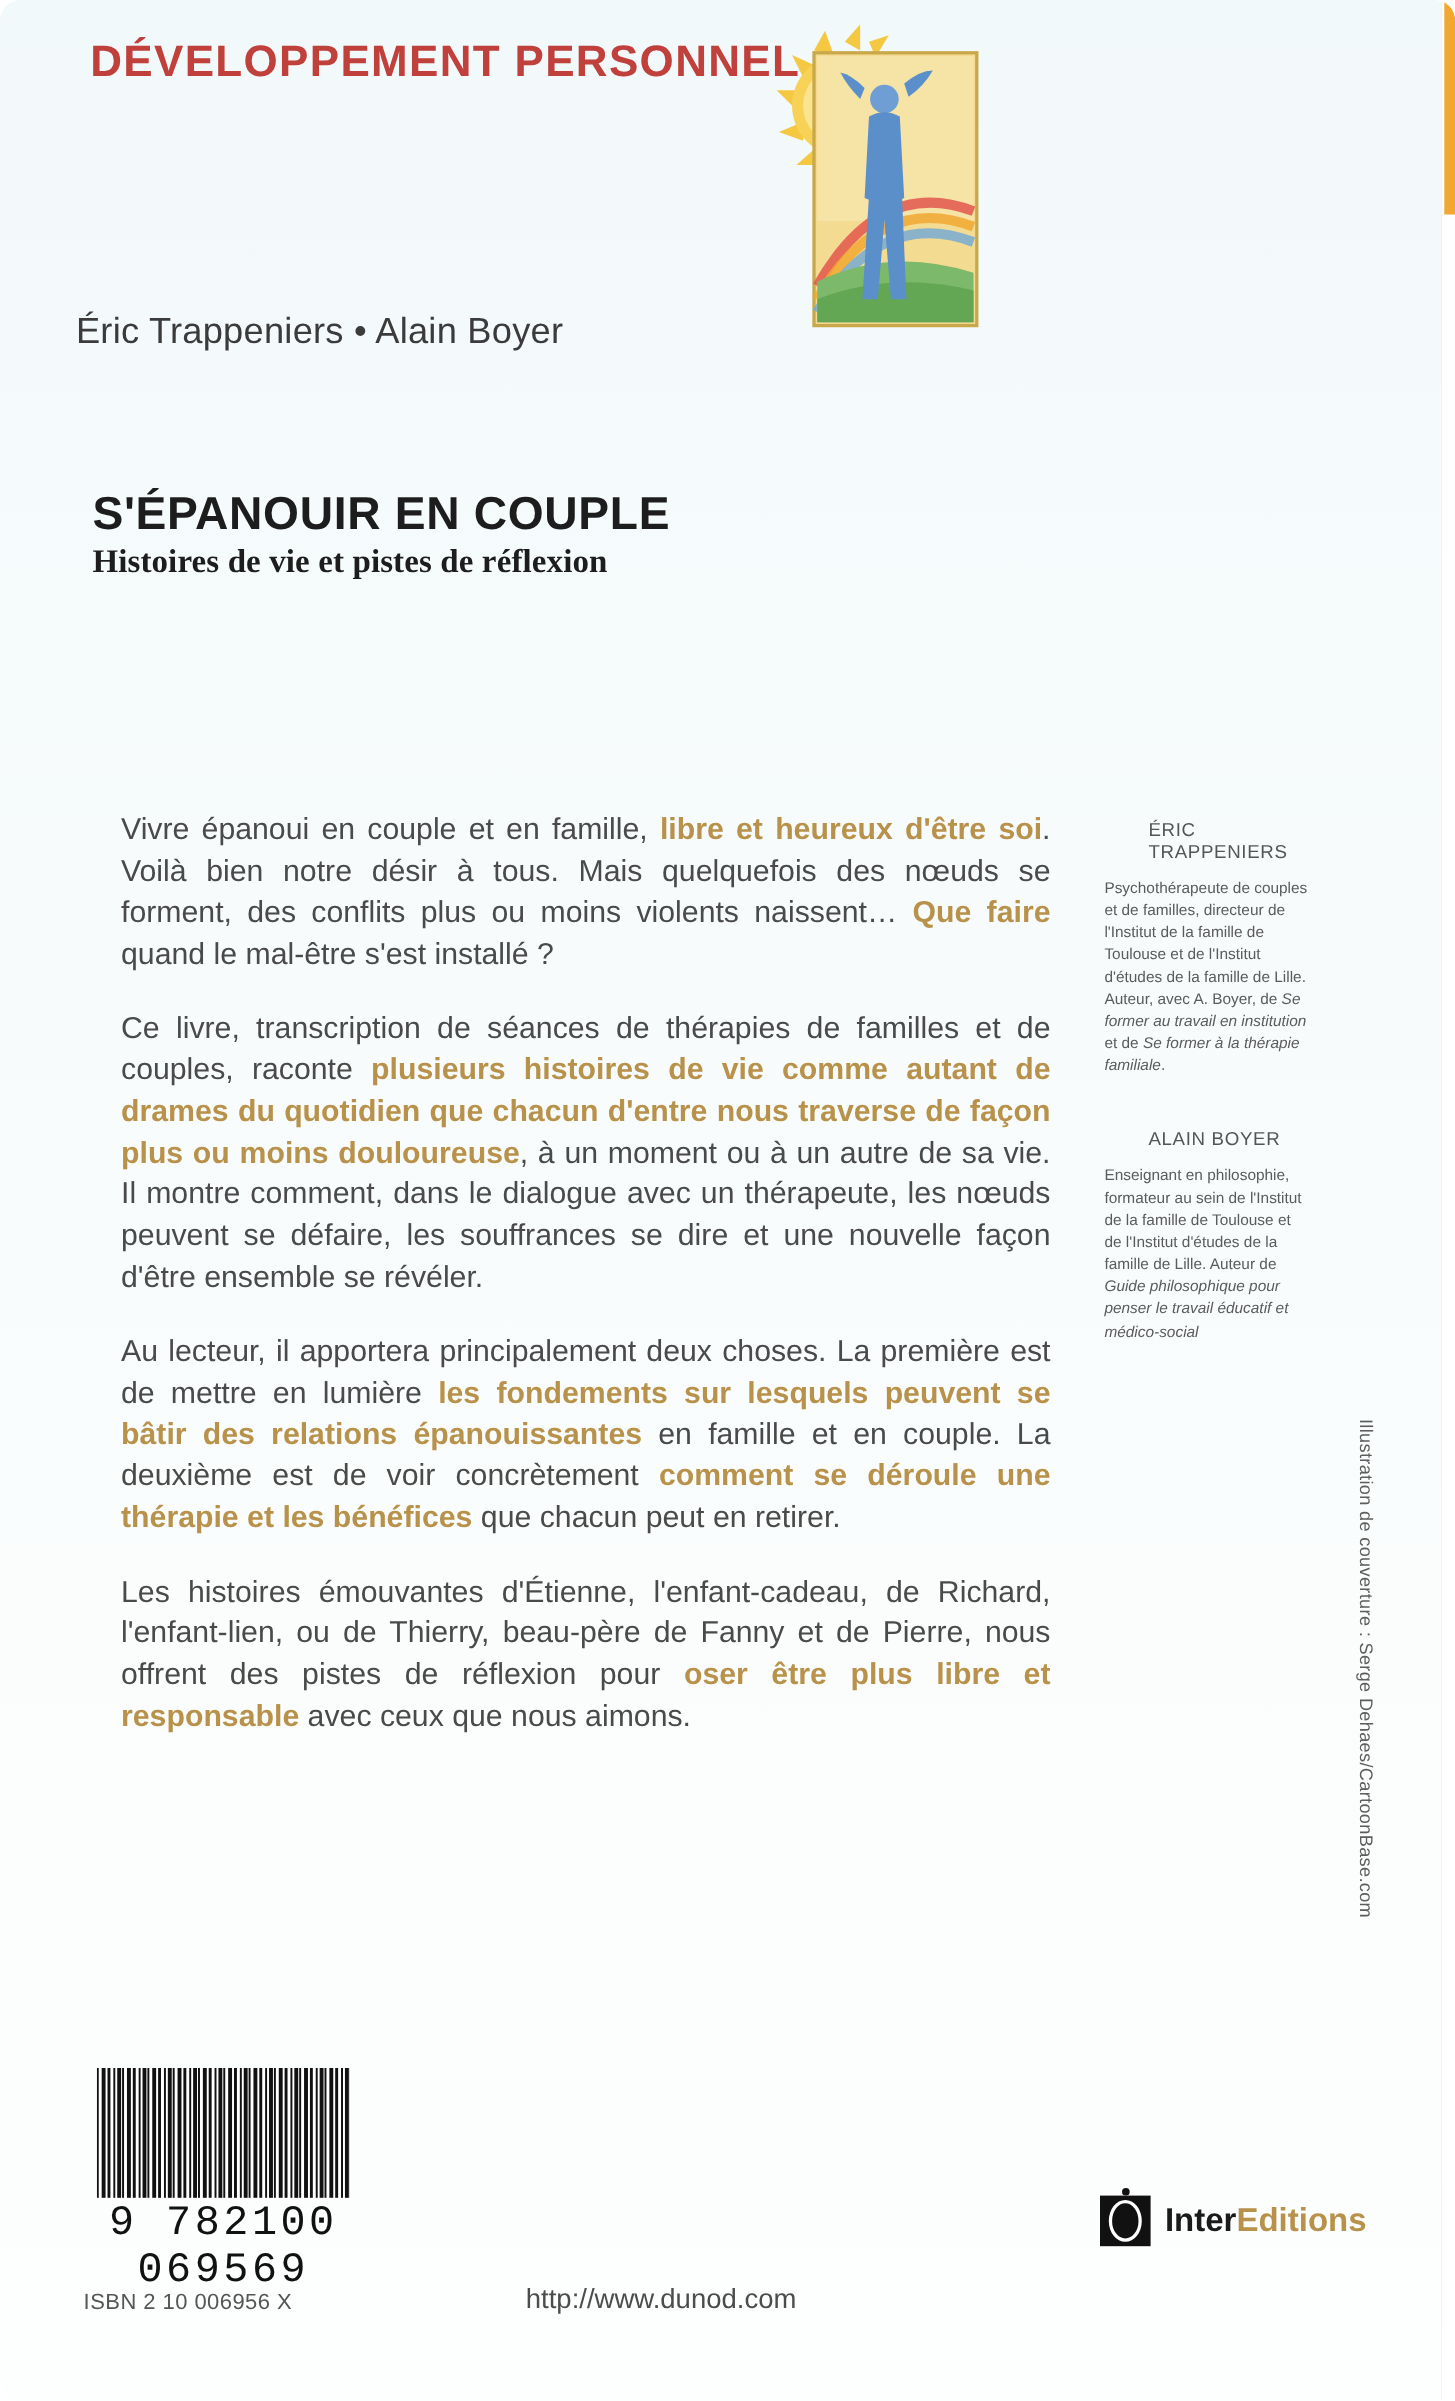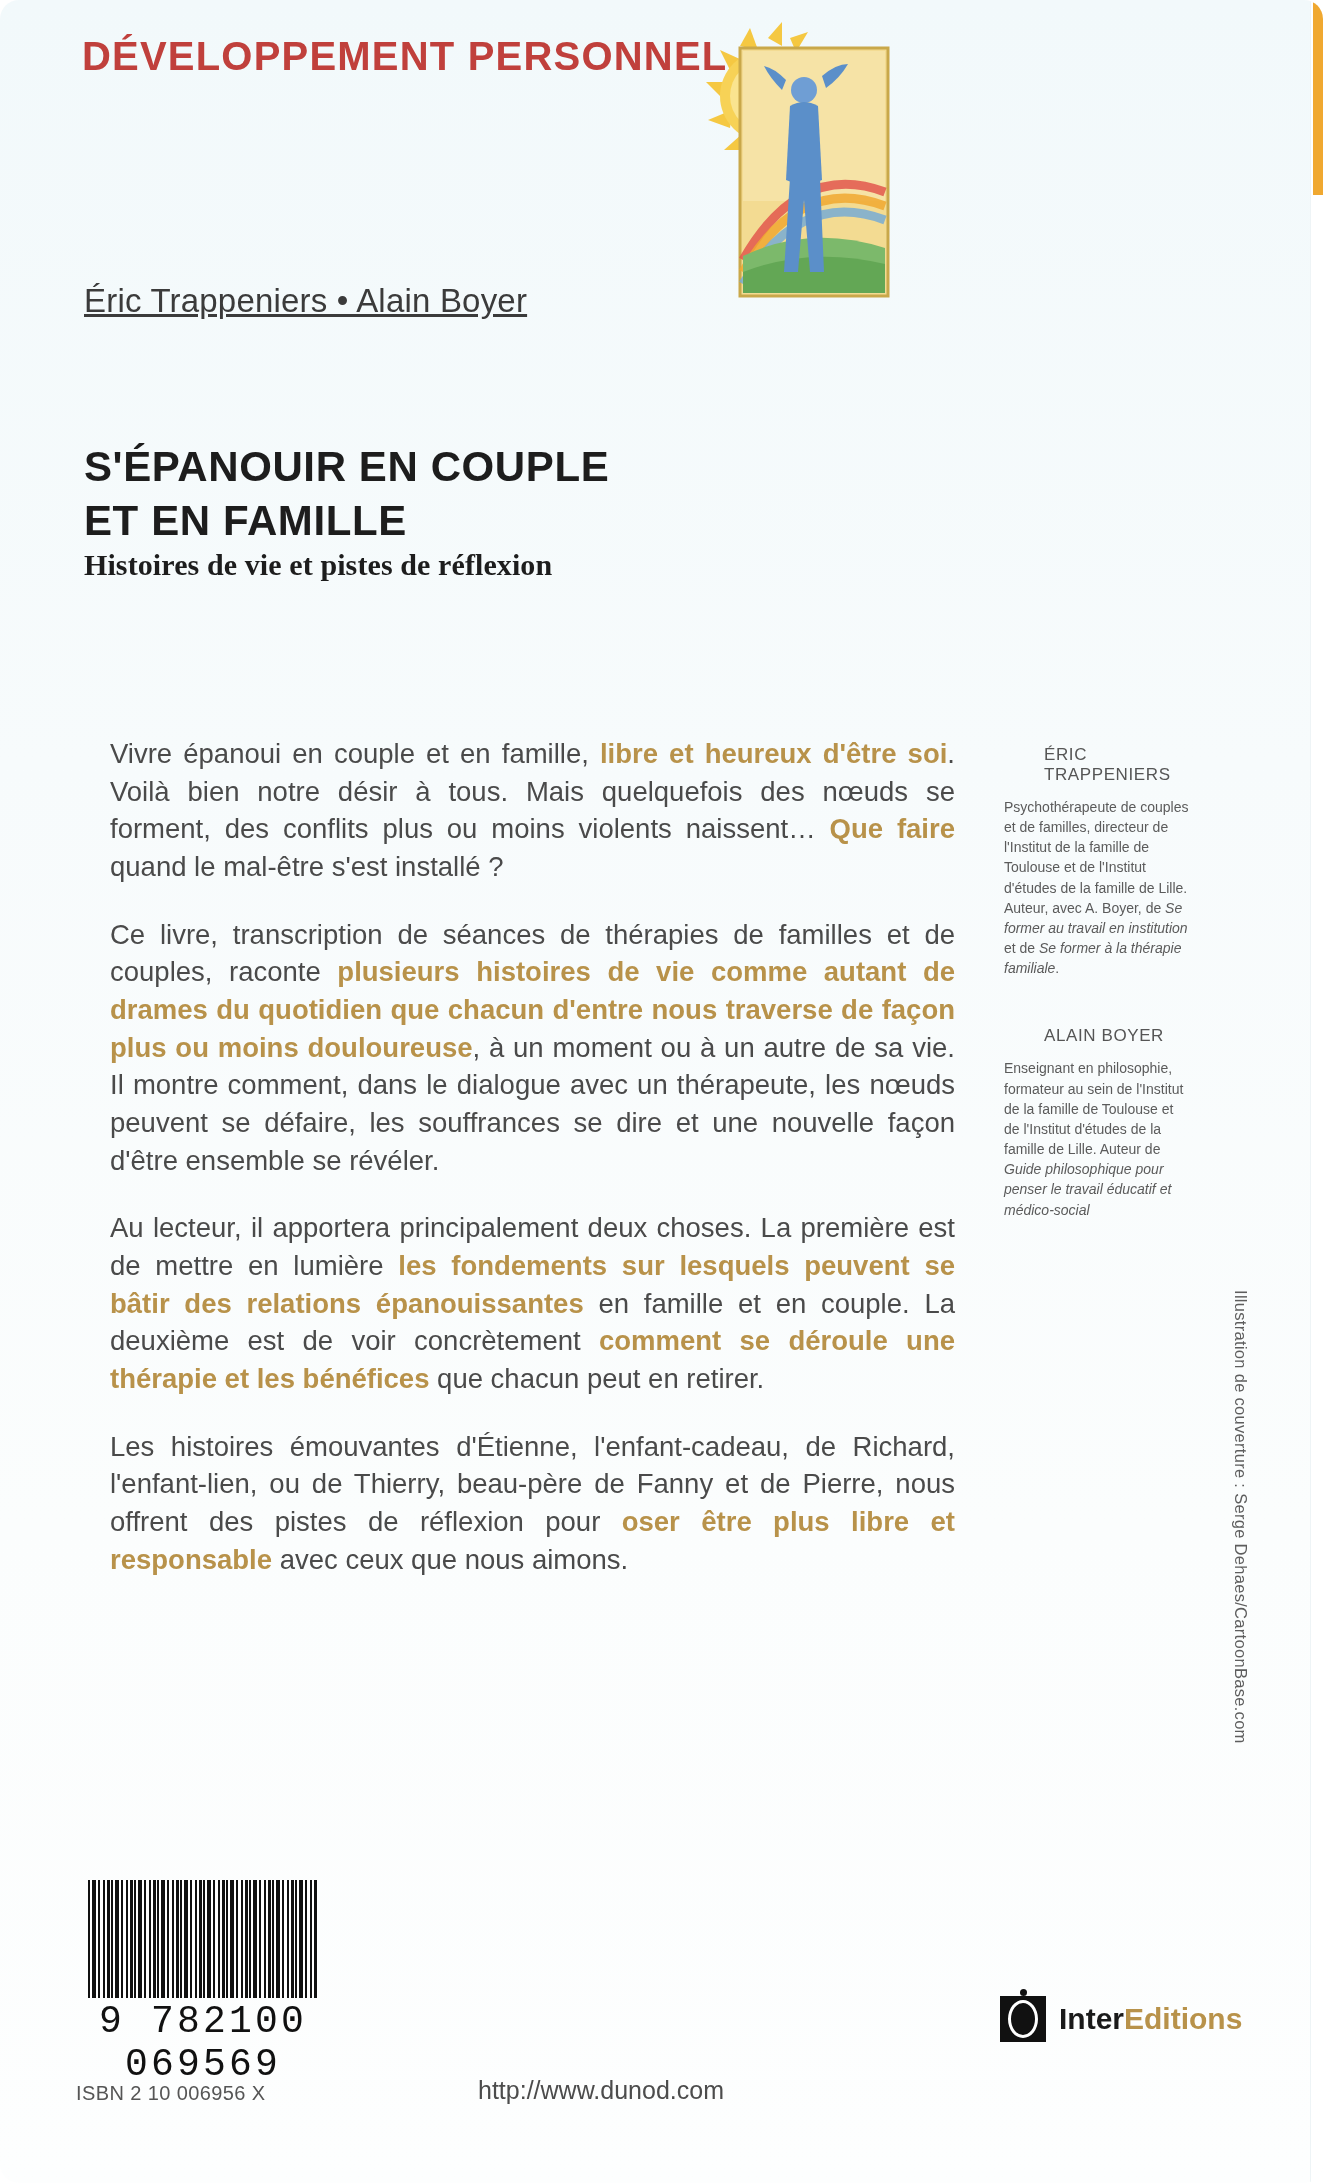--- a/index.html
+++ b/index.html
@@ -58,28 +58,27 @@
     position: absolute;
     left: 690px;
     top: 10px;
     width: 205px;
     height: 300px;
   }
 
   
   .authors {
     position: absolute;
-    left: 84px;
+    left: 69px;
     top: 282px;
     font-size: 33px;
     color: #3b3b3b;
     letter-spacing: 0.2px;
     white-space: nowrap;
     font-family: "Liberation Sans", sans-serif;
-    text-decoration: underline;
   }
 
   
   .title-block {
     position: absolute;
     left: 84px;
     top: 440px;
     width: 780px;
   }
   .title-line {
@@ -299,21 +298,20 @@
         <path d="M100 96 Q114 88 128 96 L132 170 Q114 178 96 170 Z" fill="#5b8fc9"></path>
         <path d="M100 168 L94 262 L108 262 L114 190 L120 262 L134 262 L130 168 Z" fill="#5b8fc9"></path>
       </g>
     </svg>
   </div>
 
   <div class="authors">Éric Trappeniers • Alain Boyer</div>
 
   <div class="title-block">
     <div class="title-line">S'ÉPANOUIR EN COUPLE</div>
-    <div class="title-line">ET EN FAMILLE</div>
     <div class="subtitle">Histoires de vie et pistes de réflexion</div>
   </div>
 
   <div class="body-col">
 
     <p class="para"><span>Vivre épanoui en couple et en famille, </span><span class="hl">libre et heureux d'être soi</span><span>. Voilà bien notre désir à tous. Mais quelquefois des nœuds se forment, des conflits plus ou moins violents naissent… </span><span class="hl">Que faire</span><span> quand le mal-être s'est installé  ?</span></p>
 
     <p class="para"><span>Ce livre, transcription de séances de thérapies de familles et de couples, raconte </span><span class="hl">plusieurs histoires de vie comme autant de drames du quotidien que chacun d'entre nous traverse de façon plus ou moins douloureuse</span><span>, à un moment ou à un autre de sa vie. Il montre comment, dans le dialogue avec un thérapeute, les nœuds peuvent se défaire, les souffrances se dire et une nouvelle façon d'être ensemble se révéler.</span></p>
 
     <p class="para"><span>Au lecteur, il apportera principalement deux choses. La première est de mettre en lumière </span><span class="hl">les fondements sur lesquels peuvent se bâtir des relations épanouissantes</span><span> en famille et en couple. La deuxième est de voir concrètement </span><span class="hl">comment se déroule une thérapie et les bénéfices</span><span> que chacun peut en retirer.</span></p>

